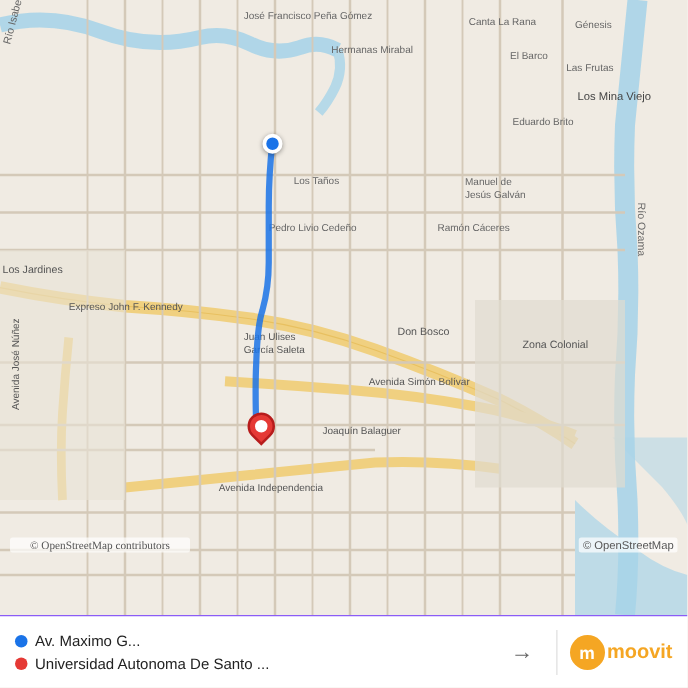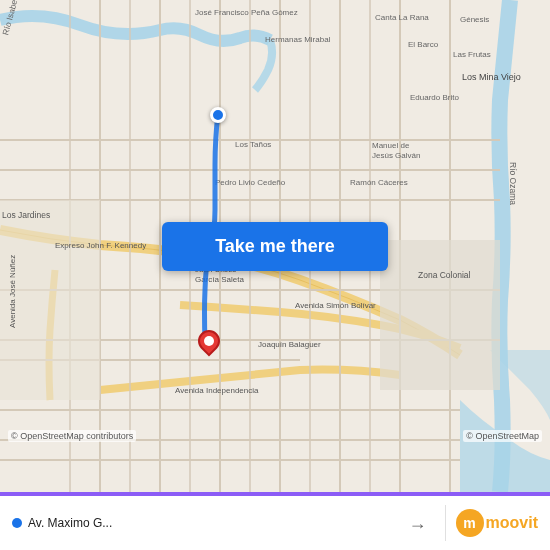--- a/index.html
+++ b/index.html
@@ -97,41 +97,42 @@
 
     
     .attribution {
       position: absolute;
       bottom: 50px;
       left: 8px;
       font-size: 9px;
       color: #555;
       z-index: 10;
       background: rgba(255,255,255,0.7);
-      padding: 1px 3px;
+      padding: 1px 16px;
       border-radius: 2px;
+      font-family: Liberation Serif, serif;
     }
 
     .tiles-attribution {
       position: absolute;
       bottom: 50px;
       right: 8px;
       font-size: 9px;
       color: #555;
       z-index: 10;
       background: rgba(255,255,255,0.7);
       padding: 1px 3px;
       border-radius: 2px;
     }
 
     
     .bottom-bar {
       height: 58px;
       background: #fff;
-      border-top: 4px solid #8b5cf6;
+      border-top: 1px solid #8b5cf6;
       display: flex;
       align-items: center;
       padding: 0 12px;
       gap: 0;
     }
 
     .bottom-left {
       display: flex;
       flex-direction: column;
       flex: 1;
@@ -300,37 +301,40 @@
     </svg>
 
     <div class="origin-marker"></div>
 
     <div class="dest-marker">
       <div class="dest-marker-pin">
         <div class="dest-marker-dot"></div>
       </div>
     </div>
 
-    <button class="take-me-there-btn">Take me there</button>
 
     <div class="attribution">
       <span>© OpenStreetMap contributors</span>
     </div>
     <div class="tiles-attribution">
       <span>© OpenStreetMap</span>
     </div>
   </div>
 
   <div class="bottom-bar">
 
     <div class="bottom-left">
       <div class="bottom-from">
         <div class="bottom-dot-blue"></div>
         <span class="bottom-text">Av. Maximo G...</span>
       </div>
+      <div class="bottom-to">
+        <div class="bottom-dot-red"></div>
+        <span class="bottom-text">Universidad Autonoma De Santo ...</span>
+      </div>
     </div>
 
     <div class="arrow-icon">
       <span>→</span>
     </div>
 
     <div class="bottom-divider"></div>
 
     <div class="moovit-logo">
       <div class="moovit-circle">m</div>

